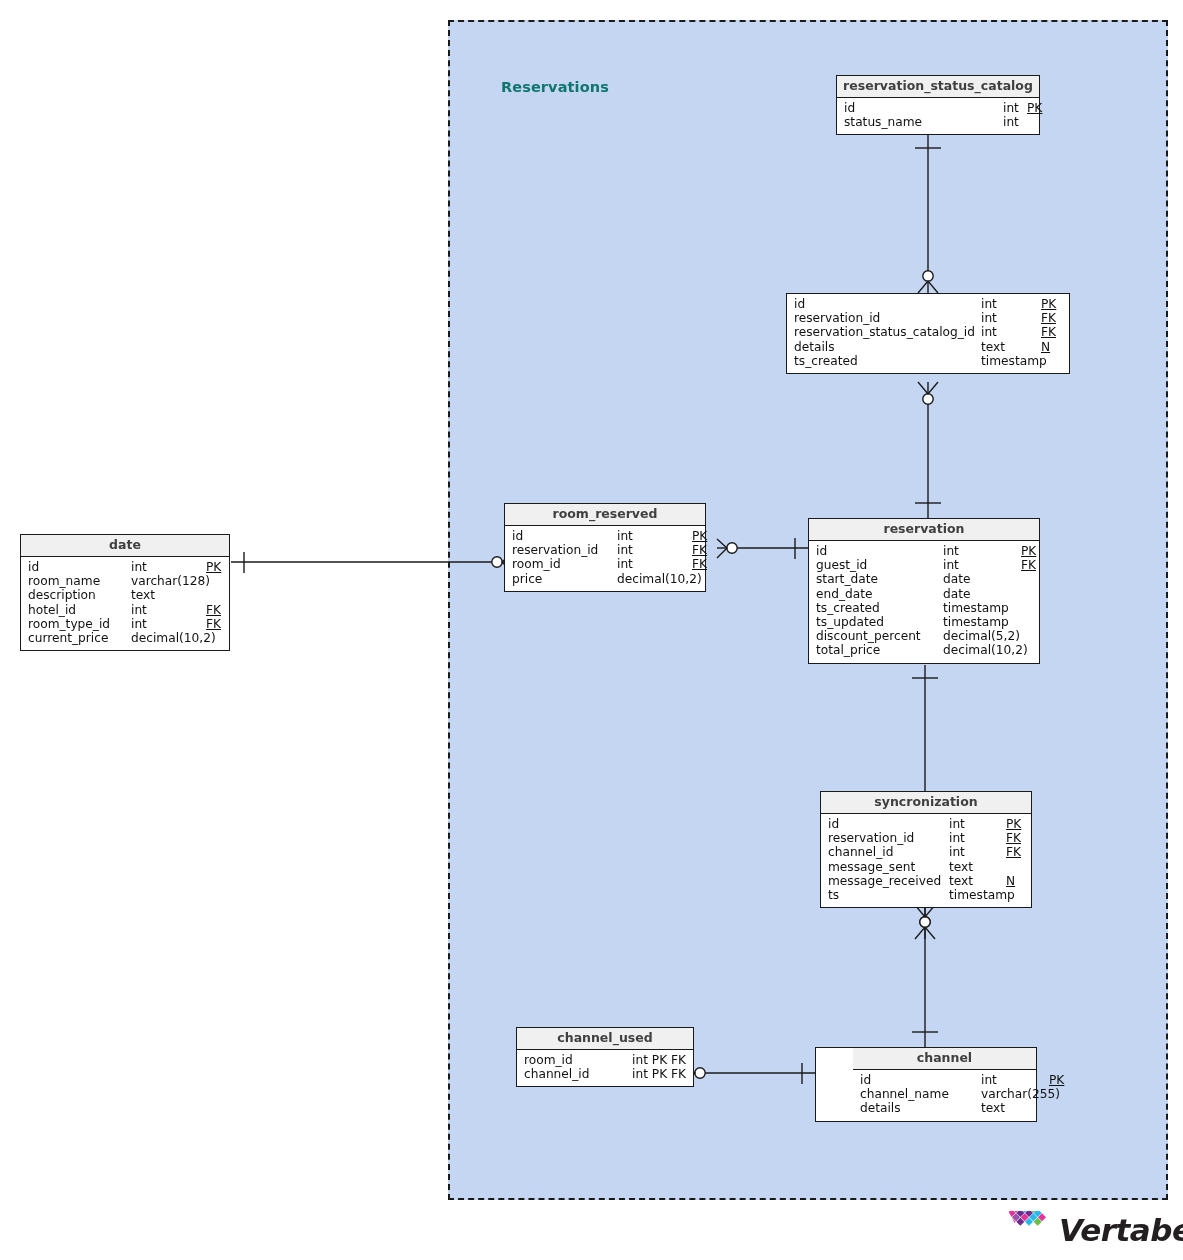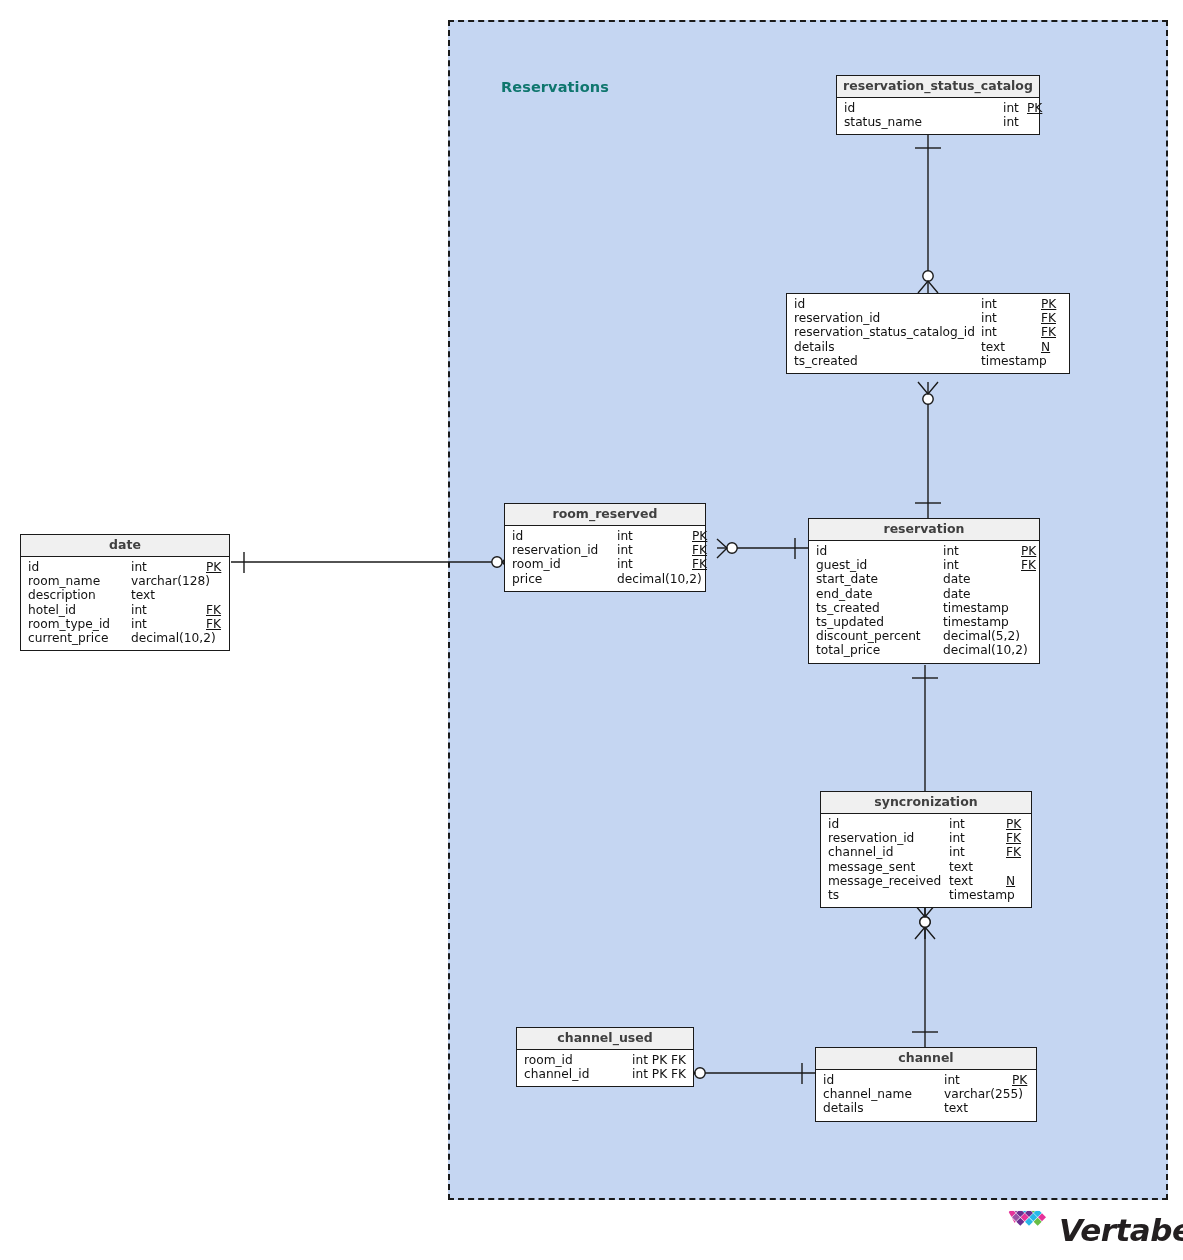--- a/index.html
+++ b/index.html
@@ -381,21 +381,21 @@
         <span class="n">room_id</span>
         <span class="tk-right">int PK FK</span>
       </div>
       <div class="attr-row">
         <span class="n">channel_id</span>
         <span class="tk-right">int PK FK</span>
       </div>
     </div>
   </div>
 
-  <div class="entity" style="left:815px; top:1047px; width:222px;">
+  <div class="entity" style="left:815px; top:1047px; width:222px;padding-left:37px;">
     <div class="entity-header">channel</div>
     <div class="entity-body">
       <div class="attr-row">
         <span class="n">id</span>
         <span class="t" style="left:128px;">int</span>
         <span class="k" style="left:196px;">PK</span>
       </div>
       <div class="attr-row">
         <span class="n">channel_name</span>
         <span class="t" style="left:128px;">varchar(255)</span>

